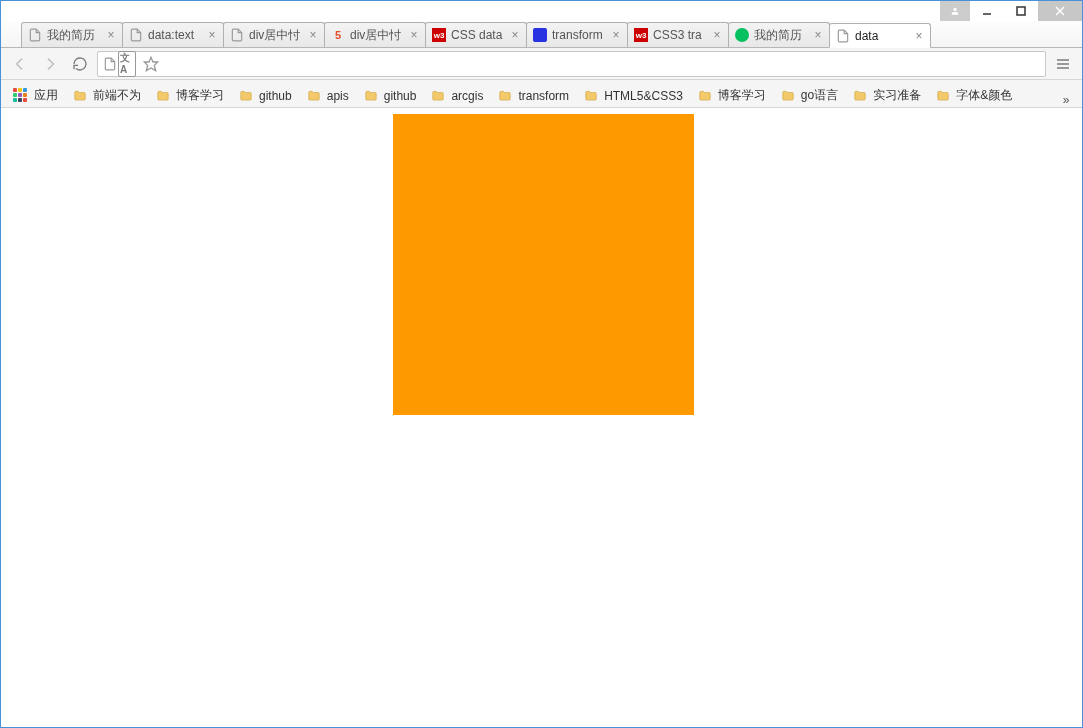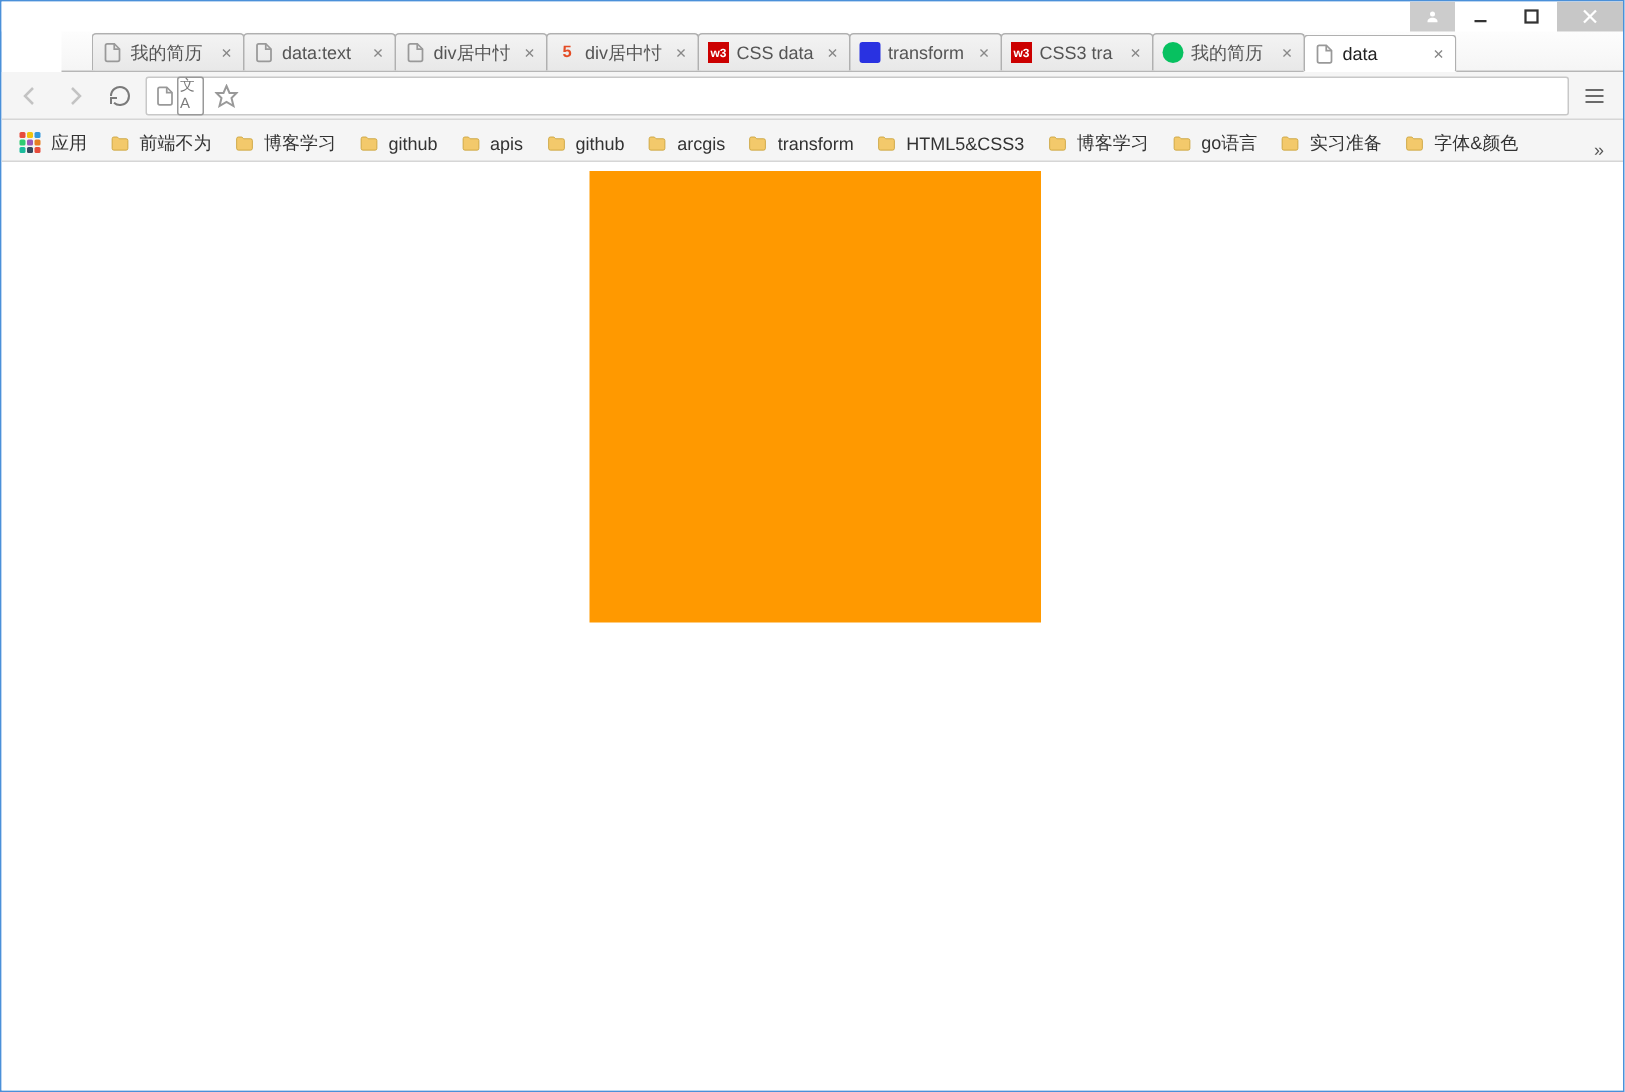--- a/index.html
+++ b/index.html
@@ -33,21 +33,20 @@
   .win-btn svg { width:10px; height:10px; }
   
   .tabstrip {
     height: 27px;
     background: linear-gradient(#fdfdfd,#f5f5f5);
     border-bottom: 1px solid #b6b6b6;
     display: flex;
     align-items: flex-end;
     padding-left: 20px;
     gap: 0;
-    margin-left: 40px;
   }
   .tab {
     height: 25px;
     max-width: 102px;
     min-width: 80px;
     flex: 1;
     background: linear-gradient(#f3f3f3,#e8e8e8);
     border: 1px solid #b0b0b0;
     border-bottom: none;
     border-top-left-radius: 3px;
@@ -302,21 +301,21 @@
       </svg>
   </div>
   <div class="omnibox">
     <span class="file-icon">
       <svg width="14" height="14" viewBox="0 0 24 24" fill="none" stroke="#999" stroke-width="2">
           <path d="M14 2H6a2 2 0 0 0-2 2v16a2 2 0 0 0 2 2h12a2 2 0 0 0 2-2V8z"></path>
           <polyline points="14 2 14 8 20 8"></polyline>
         </svg>
     </span>
     <div class="right-icons">
-      <span style="font-size:10px;border:1px solid #999;border-radius:2px;padding:0 1px;line-height:12px;">文A</span>
+      <span style="font-size:10px;border:1px solid #999;border-radius:2px;padding:0 1px;line-height:12px;font-weight:bold;">文A</span>
       <span>
         <svg width="16" height="16" viewBox="0 0 24 24" fill="none" stroke="#999" stroke-width="2">
             <polygon points="12 2 15 9 22 9 17 14 19 22 12 18 5 22 7 14 2 9 9 9"></polygon>
           </svg>
       </span>
     </div>
   </div>
   <div class="menu-btn">
     <svg width="16" height="16" viewBox="0 0 24 24" stroke="currentColor" stroke-width="2">
         <line x1="3" y1="6" x2="21" y2="6"></line>

